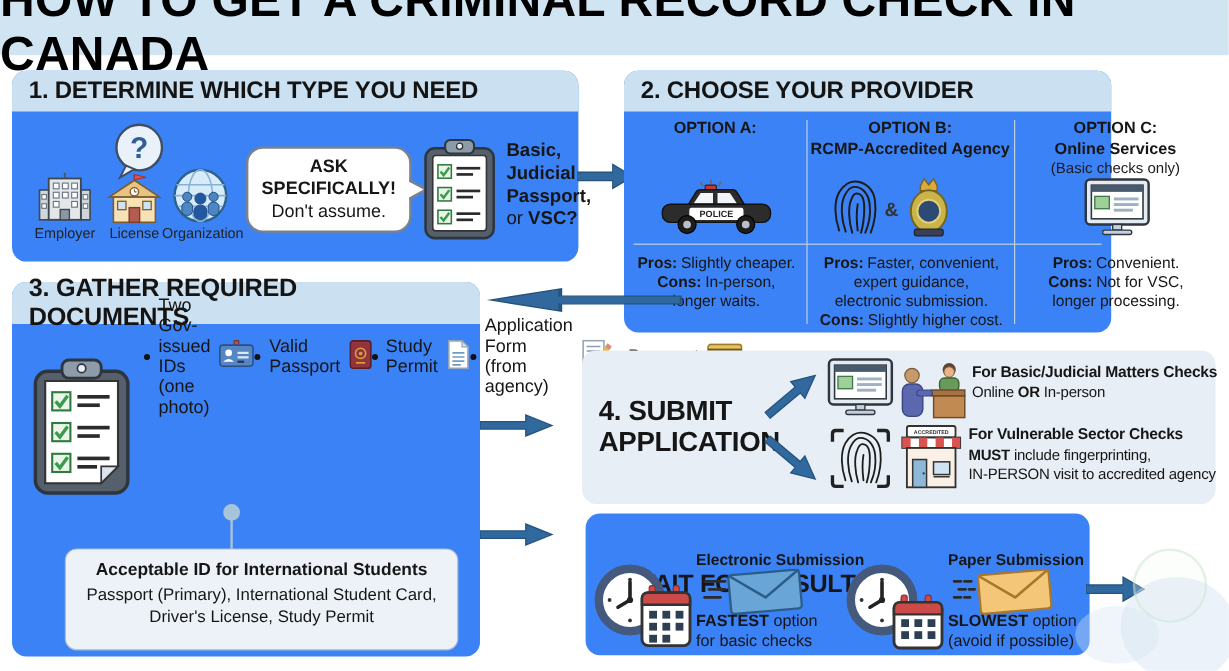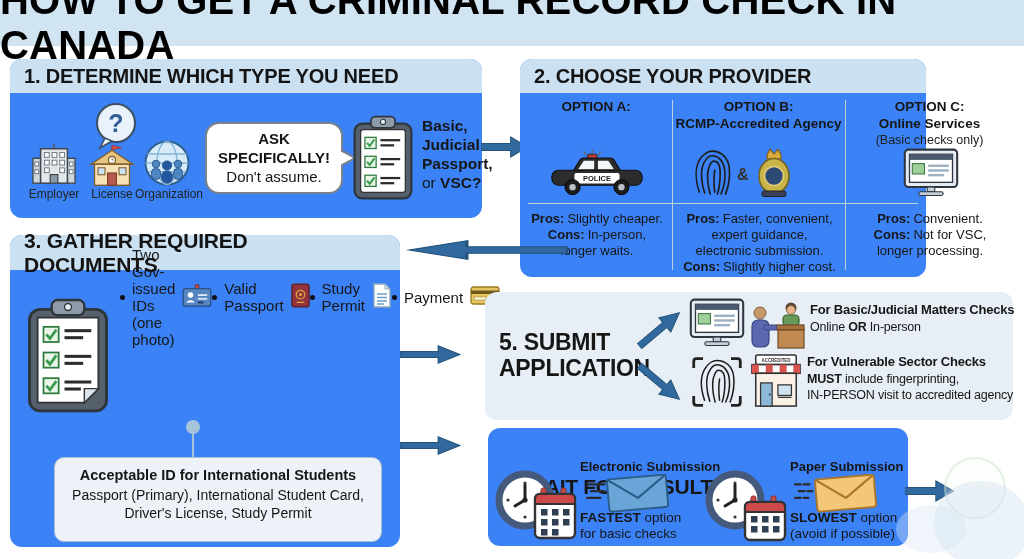--- a/index.html
+++ b/index.html
@@ -328,20 +328,33 @@
       <span>
         <svg width="20" height="25" viewBox="0 0 20 25">
           <path d="M2 1 H13 L18 6 V24 H2 Z" fill="#ffffff" stroke="#8fa7bd" stroke-width="1.4"></path>
           <path d="M13 1 V6 H18 Z" fill="#d7e5f0" stroke="#8fa7bd" stroke-width="1"></path>
           <path d="M5 11 H15 M5 14.5 H15 M5 18 H15 M5 21 H12" stroke="#6d9cc4" stroke-width="1.4"></path>
         </svg>
       </span>
     </div>
     <div class="brow">
       <span class="dot"></span>
+      <span>Application Form (from agency)</span>
+      <span>
+        <svg width="27" height="26" viewBox="0 0 28 27">
+          <rect x="2" y="2" width="18" height="23" fill="#ffffff" stroke="#9aa7b5" stroke-width="1.4"></rect>
+          <path d="M5 7 H17 M5 11 H17 M5 15 H13" stroke="#8fa0b0" stroke-width="1.3"></path>
+          <line x1="14.5" y1="20.5" x2="24" y2="7" stroke="#e5b54a" stroke-width="4.5"></line>
+          <line x1="23" y1="8.4" x2="25" y2="5.6" stroke="#d98a7a" stroke-width="4.5"></line>
+          <polygon points="12.5,23.5 14,19.9 16.9,21.9" fill="#caa57a"></polygon>
+        </svg>
+      </span>
+    </div>
+    <div class="brow">
+      <span class="dot"></span>
       <span>Payment</span>
       <span>
         <svg width="30" height="19" viewBox="0 0 30 19">
           <rect x="1" y="1" width="28" height="17" rx="2.5" fill="#e7c45f" stroke="#9c7c25" stroke-width="1.3"></rect>
           <rect x="1" y="4.5" width="28" height="3.5" fill="#6f5a1d"></rect>
           <rect x="4" y="11" width="12" height="3" fill="#fff8e0" stroke="#b09a4f" stroke-width="0.8"></rect>
         </svg>
       </span>
     </div>
   </div>
@@ -363,21 +376,21 @@
 </div>
 
 <div class="abs" style="left:400px;top:435px;">
   <svg class="arrow" width="62" height="21" viewBox="0 0 60 24" preserveAspectRatio="none">
       <polygon points="0,8.5 37,8.5 37,2 58,12 37,22 37,15.5 0,15.5"></polygon>
     </svg>
 </div>
 
 <div class="abs panel" style="left:485px;top:292px;width:528px;height:128px;background:#e7eef5;">
   <div class="abs s4title" style="left:14px;top:38px;">
-    <div>5. SUBMIT</div>
+    <div>4. SUBMIT</div>
     <div>APPLICATION</div>
   </div>
 
   <div class="abs" style="left:148px;top:26px;transform:rotate(-40deg);">
     <svg class="arrow" width="54" height="22" viewBox="0 0 60 24" preserveAspectRatio="none">
         <polygon points="0,8.5 37,8.5 37,2 58,12 37,22 37,15.5 0,15.5"></polygon>
       </svg>
   </div>
   <div class="abs" style="left:148px;top:80px;transform:rotate(40deg);">
     <svg class="arrow" width="54" height="22" viewBox="0 0 60 24" preserveAspectRatio="none">

